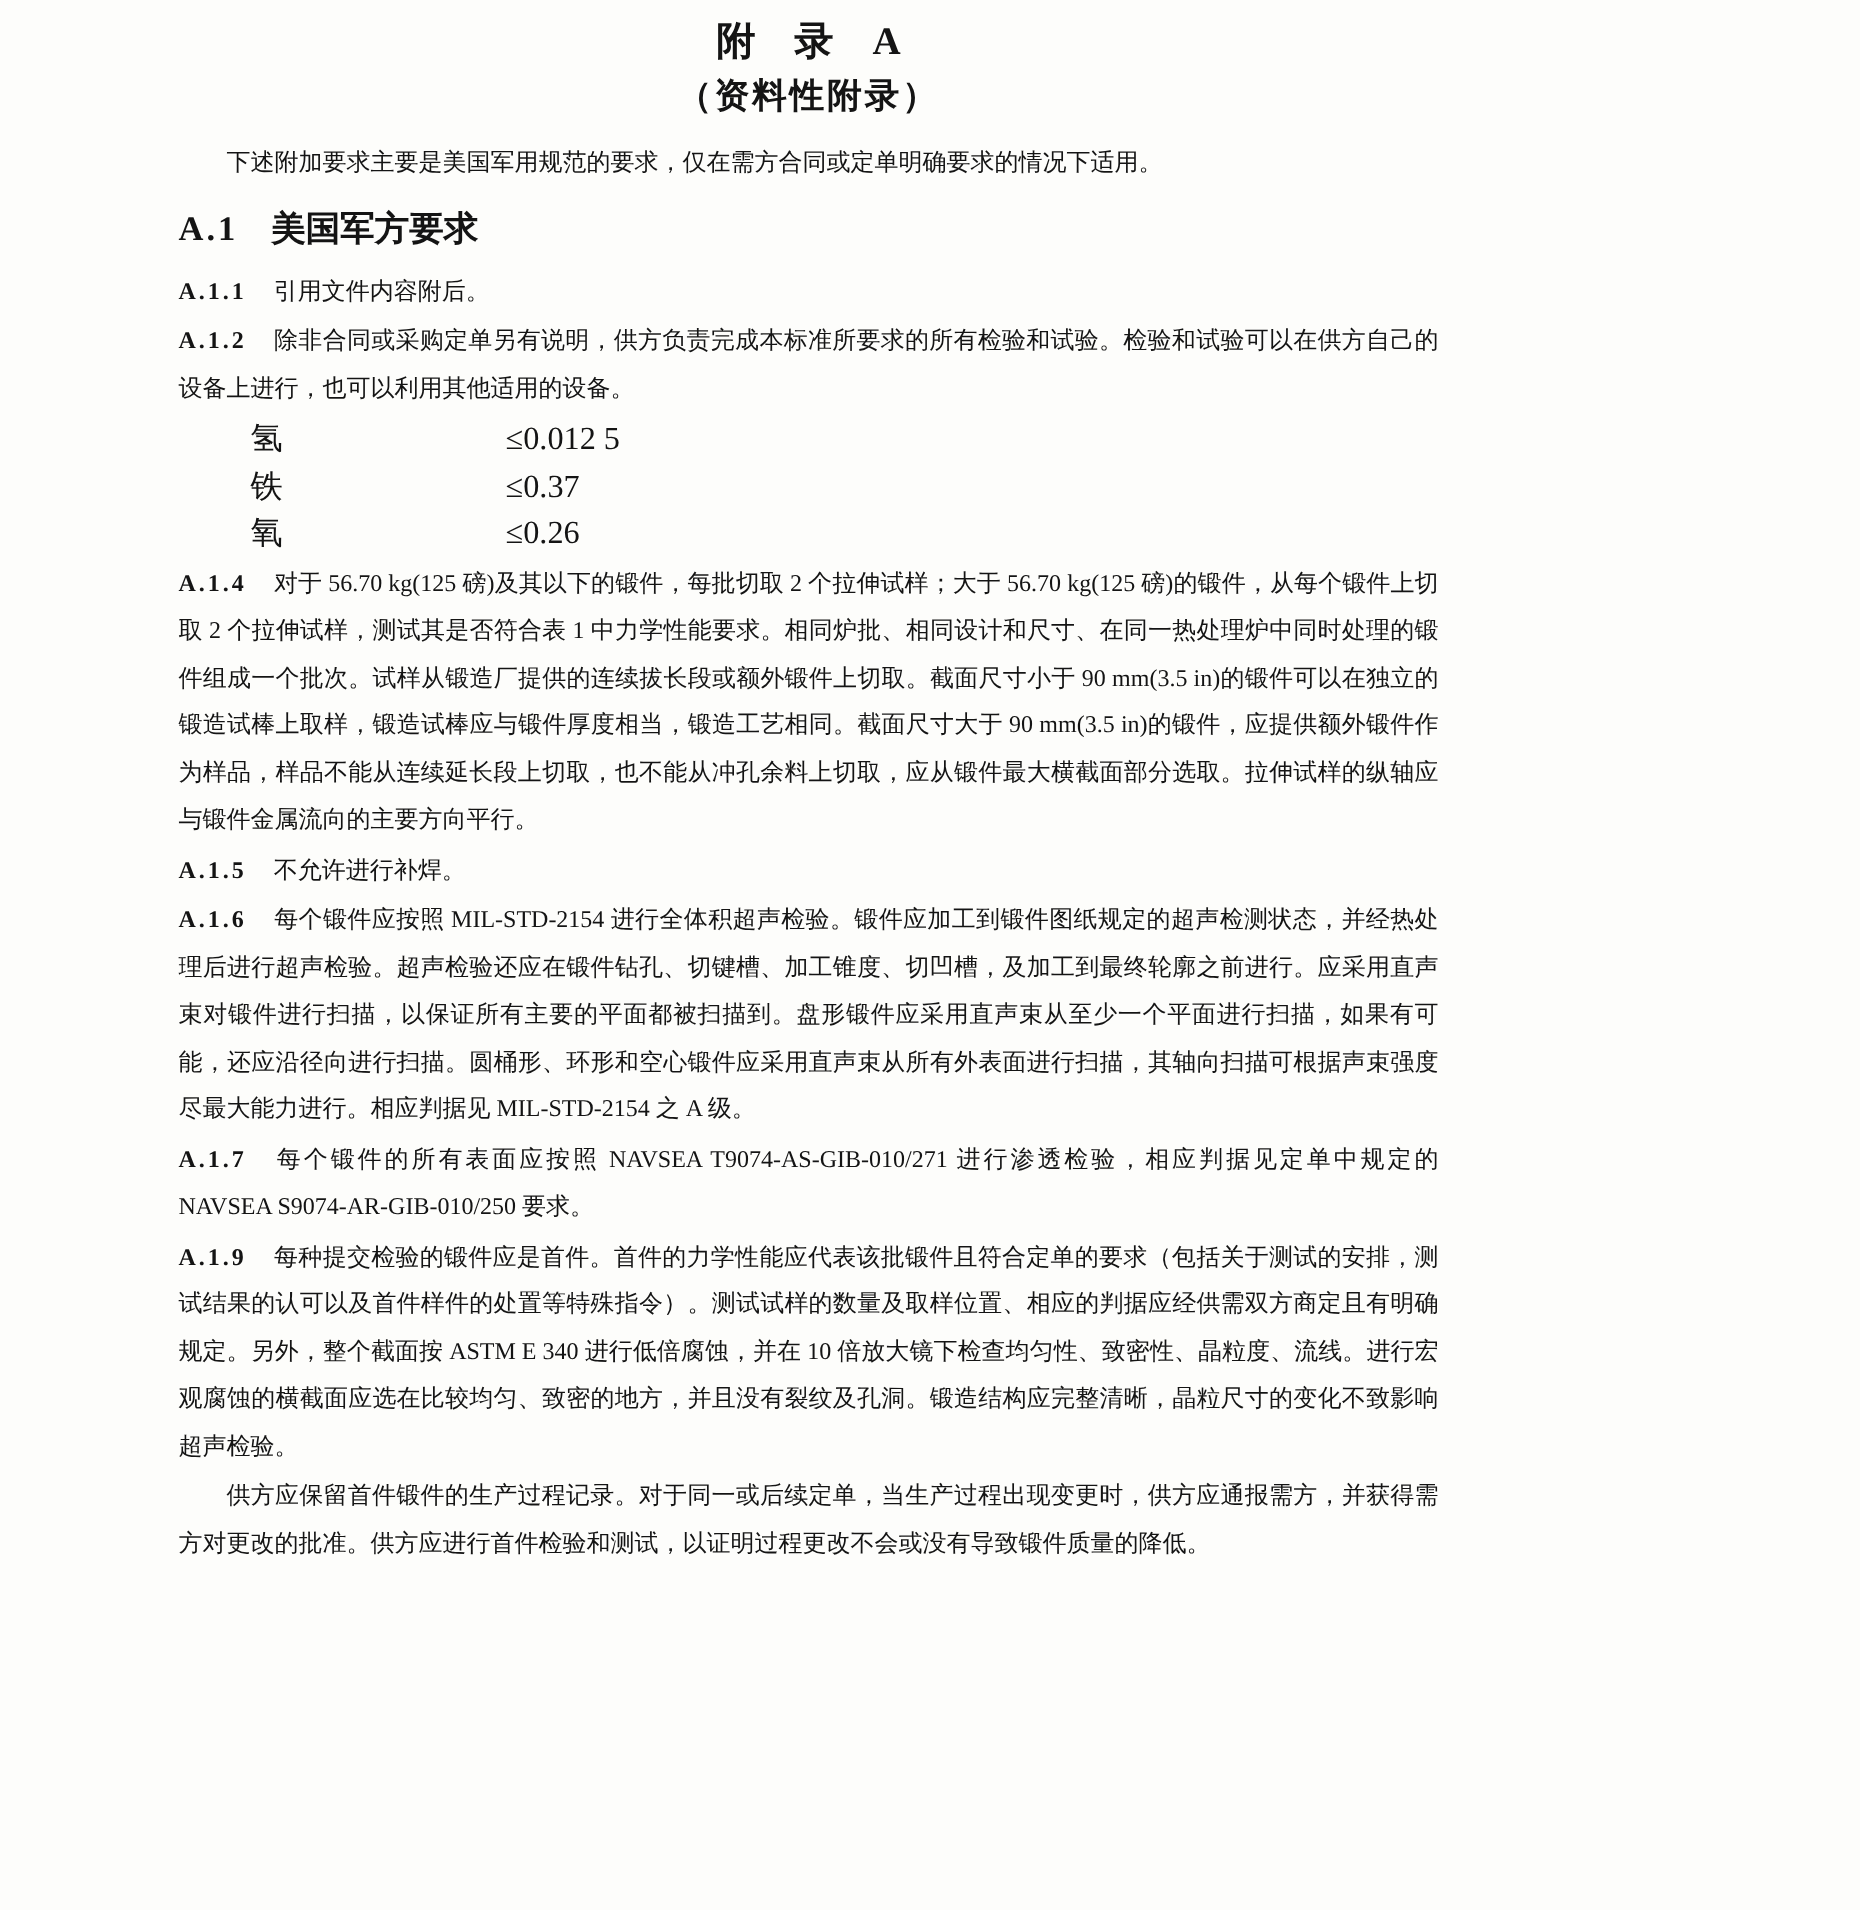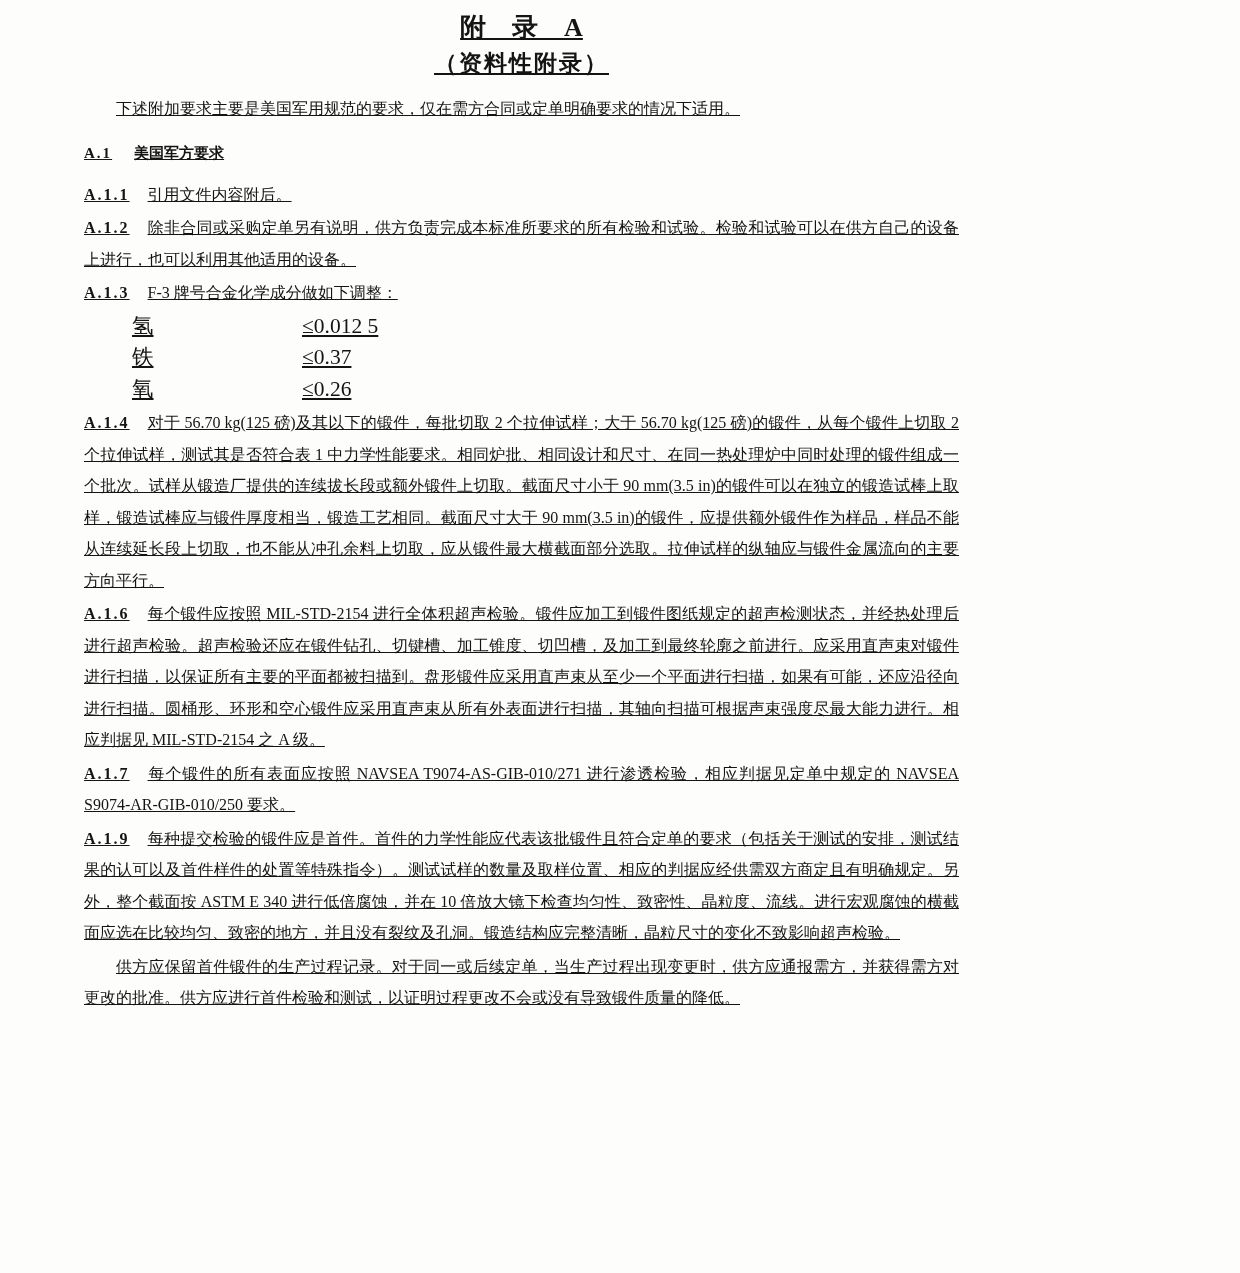--- a/index.html
+++ b/index.html
@@ -11,22 +11,21 @@
     width: 1240px;
     height: 1273px;
     overflow: hidden;
     font-family: "Liberation Serif", "DejaVu Serif", serif;
     color: #141414;
   }
   .page {
     box-sizing: border-box;
     width: 1064px;
     height: 1273px;
-    padding: 10px 105px 0 84px;
-    text-decoration: underline;
+    padding: 10px 105px 0 119px;
   }
   
   .title-line1 {
     text-align: center;
     font-weight: bold;
     font-size: 26px;
     line-height: 36px;
     margin: 0;
   }
   .title-line2 {
@@ -48,21 +47,21 @@
   
   .body-text {
     font-size: 16px;
     line-height: 31.5px;
     text-align: justify;
     margin: 2px 0;
   }
   .first-indent { text-indent: 2em; }
   .intro { margin: 12px 0 10px; }
   .section-heading {
-    font-size: 15px;
+    font-size: 23px;
     font-weight: bold;
     line-height: 32px;
     margin: 12px 0 10px;
   }
   .section-heading .clause-label { margin-right: 22px; }
   .clause-label {
     font-weight: bold;
     letter-spacing: 2px;
     margin-right: 18px;
     white-space: nowrap;
@@ -90,39 +89,39 @@
   </div>
 
   <p class="body-text first-indent intro">下述附加要求主要是美国军用规范的要求，仅在需方合同或定单明确要求的情况下适用。</p>
 
   <p class="section-heading"><span class="clause-label">A.1</span><span>美国军方要求</span></p>
 
   <p class="body-text"><span class="clause-label">A.1.1</span><span>引用文件内容附后。</span></p>
 
   <p class="body-text"><span class="clause-label">A.1.2</span><span>除非合同或采购定单另有说明，供方负责完成本标准所要求的所有检验和试验。检验和试验可以在供方自己的设备上进行，也可以利用其他适用的设备。</span></p>
 
-  <p class="body-text"><span class="clause-label">A.1.3</span><span>F-3 牌号合金化学成分做如下调整：</span></p>
 
   <div class="chem-block">
     <div class="chem-row">
       <span class="chem-element">氢</span>
       <span class="chem-limit">≤0.012 5</span>
     </div>
     <div class="chem-row">
       <span class="chem-element">铁</span>
       <span class="chem-limit">≤0.37</span>
     </div>
     <div class="chem-row">
       <span class="chem-element">氧</span>
       <span class="chem-limit">≤0.26</span>
     </div>
   </div>
 
   <p class="body-text"><span class="clause-label">A.1.4</span><span>对于 56.70 kg(125 磅)及其以下的锻件，每批切取 2 个拉伸试样；大于 56.70 kg(125 磅)的锻件，从每个锻件上切取 2 个拉伸试样，测试其是否符合表 1 中力学性能要求。相同炉批、相同设计和尺寸、在同一热处理炉中同时处理的锻件组成一个批次。试样从锻造厂提供的连续拔长段或额外锻件上切取。截面尺寸小于 90 mm(3.5 in)的锻件可以在独立的锻造试棒上取样，锻造试棒应与锻件厚度相当，锻造工艺相同。截面尺寸大于 90 mm(3.5 in)的锻件，应提供额外锻件作为样品，样品不能从连续延长段上切取，也不能从冲孔余料上切取，应从锻件最大横截面部分选取。拉伸试样的纵轴应与锻件金属流向的主要方向平行。</span></p>
 
+  <p class="body-text"><span class="clause-label">A.1.5</span><span>不允许进行补焊。</span></p>
 
   <p class="body-text"><span class="clause-label">A.1.6</span><span>每个锻件应按照 MIL-STD-2154 进行全体积超声检验。锻件应加工到锻件图纸规定的超声检测状态，并经热处理后进行超声检验。超声检验还应在锻件钻孔、切键槽、加工锥度、切凹槽，及加工到最终轮廓之前进行。应采用直声束对锻件进行扫描，以保证所有主要的平面都被扫描到。盘形锻件应采用直声束从至少一个平面进行扫描，如果有可能，还应沿径向进行扫描。圆桶形、环形和空心锻件应采用直声束从所有外表面进行扫描，其轴向扫描可根据声束强度尽最大能力进行。相应判据见 MIL-STD-2154 之 A 级。</span></p>
 
   <p class="body-text"><span class="clause-label">A.1.7</span><span>每个锻件的所有表面应按照 NAVSEA T9074-AS-GIB-010/271 进行渗透检验，相应判据见定单中规定的 NAVSEA S9074-AR-GIB-010/250 要求。</span></p>
 
 
   <p class="body-text"><span class="clause-label">A.1.9</span><span>每种提交检验的锻件应是首件。首件的力学性能应代表该批锻件且符合定单的要求（包括关于测试的安排，测试结果的认可以及首件样件的处置等特殊指令）。测试试样的数量及取样位置、相应的判据应经供需双方商定且有明确规定。另外，整个截面按 ASTM E 340 进行低倍腐蚀，并在 10 倍放大镜下检查均匀性、致密性、晶粒度、流线。进行宏观腐蚀的横截面应选在比较均匀、致密的地方，并且没有裂纹及孔洞。锻造结构应完整清晰，晶粒尺寸的变化不致影响超声检验。</span></p>
 
   <p class="body-text first-indent supplier-note">供方应保留首件锻件的生产过程记录。对于同一或后续定单，当生产过程出现变更时，供方应通报需方，并获得需方对更改的批准。供方应进行首件检验和测试，以证明过程更改不会或没有导致锻件质量的降低。</p>
 

